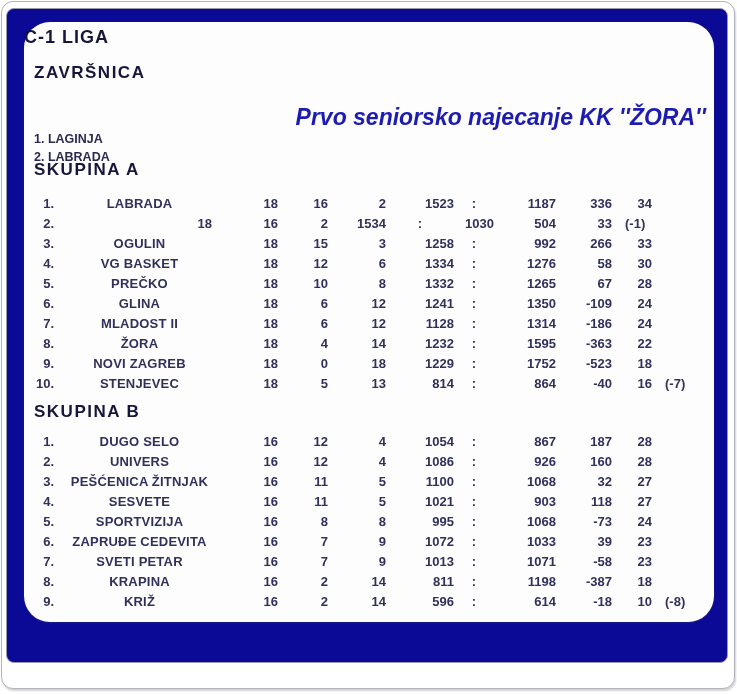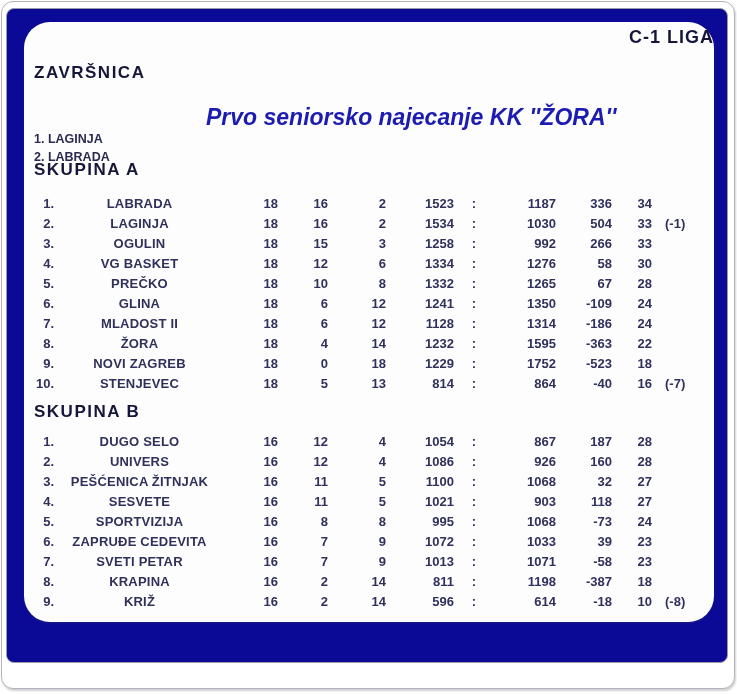--- a/index.html
+++ b/index.html
@@ -14,35 +14,35 @@
 
   
   .frame { position:absolute; left:6px; top:8px; width:722px; height:655px;
            border:1px solid #9a9aa8; border-radius:8px; }
 
   
   .panel { position:absolute; left:17px; top:13px; width:690px; height:600px;
            background:#fdfdfd; border-radius:26px;
            box-shadow:0 1px 2px rgba(70,70,90,0.35); }
 
-  .title { position:absolute; left:0; top:5px; width:100%; text-align:right;
+  .title { position:absolute; left:0; top:5px; width:100%; text-align:left;
            font-size:18px; font-weight:700; letter-spacing:1px; color:#16163a; }
 
   .section-label { position:absolute; left:10px; font-size:17px; font-weight:700;
                    letter-spacing:1.5px; color:#16163a; white-space:nowrap; }
   .lbl-zavrsnica { top:41px; }
   .lbl-skupina-a { top:138px; }
   .lbl-skupina-b { top:380px; }
 
   .finals { position:absolute; left:10px; top:80px; font-size:12.5px; font-weight:600;
             color:#2a2a52; line-height:18px; white-space:nowrap;margin-top:28px; }
 
   .banner { position:absolute; left:182px; top:82px; width:500px;
             font-size:23px; font-weight:700; font-style:italic; color:#1c1cb2;
-            white-space:nowrap; }
+            white-space:nowrap;text-align:right; }
 
   .rows { position:absolute; left:0; width:690px; }
   .rows-a { top:172px; }
   .rows-b { top:410px; }
 
   .row { display:grid;
          grid-template-columns:30px 158px 66px 50px 58px 68px 40px 62px 56px 40px 62px;
          height:20px; align-items:center;
          font-size:13px; font-weight:700; line-height:20px; color:#30305c; }
   .c-rank { text-align:right; }
@@ -80,21 +80,20 @@
     <span class="c-num">2</span>
     <span class="c-num">1523</span>
     <span class="c-sep">:</span>
     <span class="c-num">1187</span>
     <span class="c-num">336</span>
     <span class="c-num">34</span>
     <span class="c-note"></span>
   </div>
           <div class="row">
     <span class="c-rank">2.</span>
-    <span class="c-team">LAGINJA</span>
     <span class="c-num">18</span>
     <span class="c-num">16</span>
     <span class="c-num">2</span>
     <span class="c-num">1534</span>
     <span class="c-sep">:</span>
     <span class="c-num">1030</span>
     <span class="c-num">504</span>
     <span class="c-num">33</span>
     <span class="c-note">(-1)</span>
   </div>

